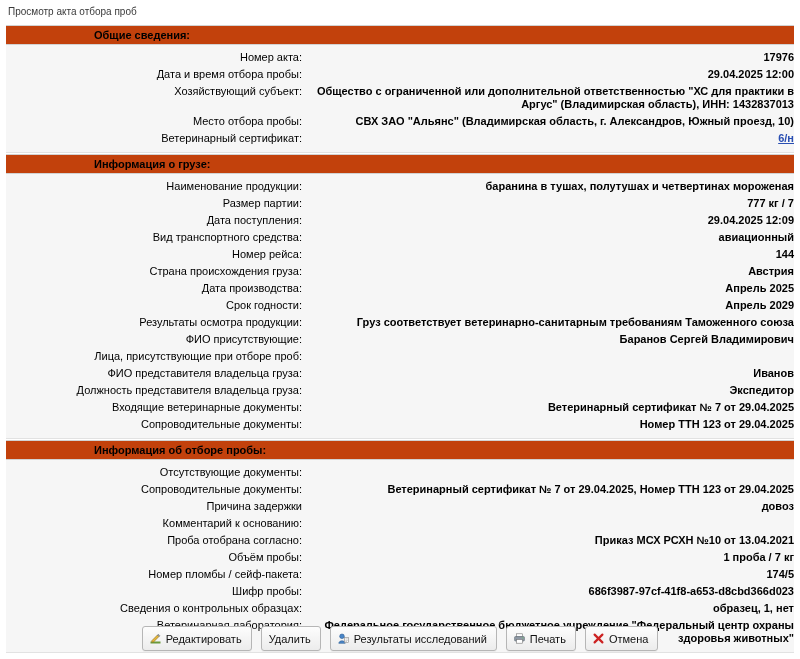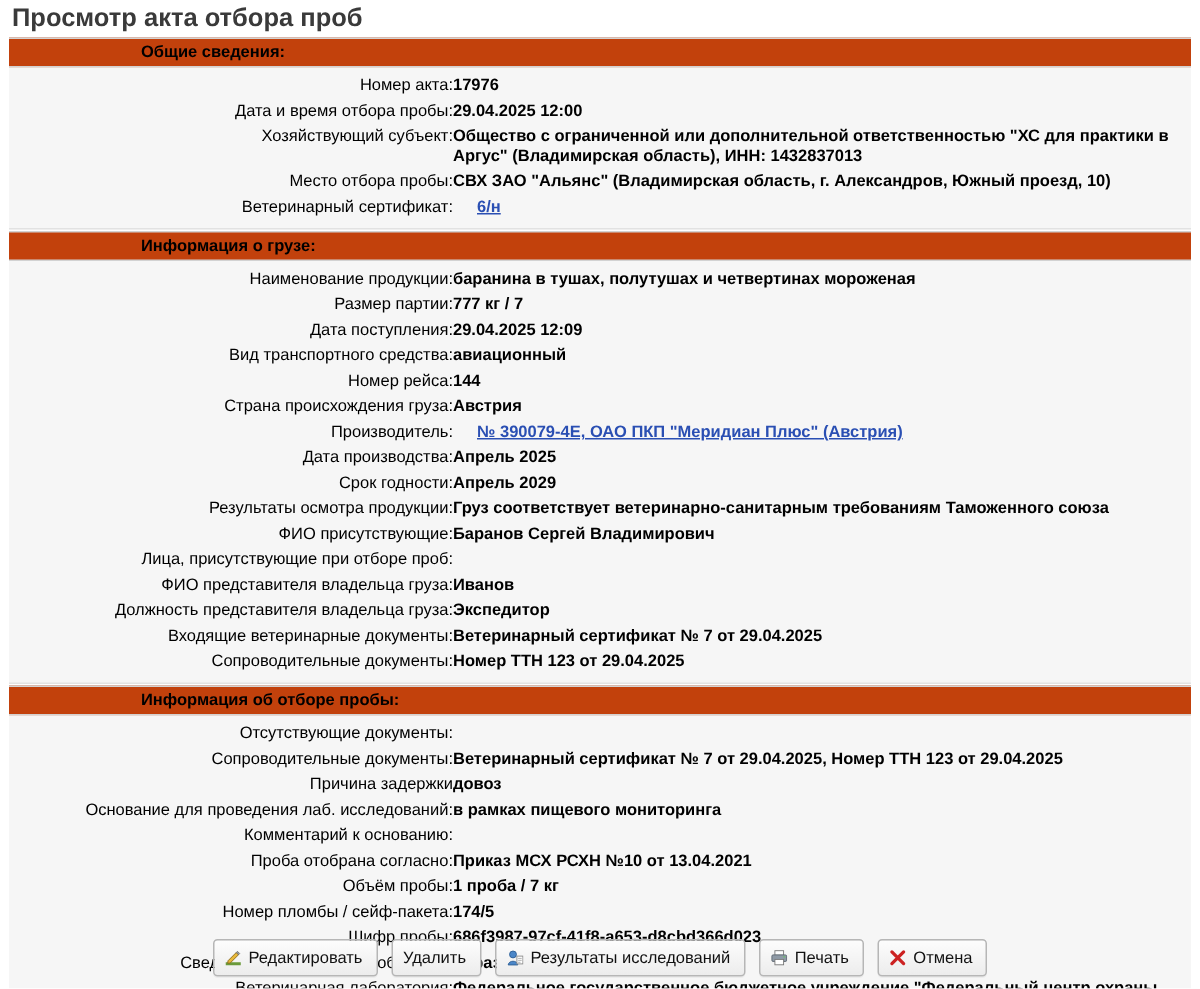--- a/index.html
+++ b/index.html
@@ -11,26 +11,25 @@
     color: #000000;
   }
   #page {
     width: 800px;
     height: 659px;
     position: relative;
     overflow: hidden;
     background: #ffffff;
   }
   .window-title {
-    font-size: 17px;
+    font-size: 10px;
     color: #3a3a3a;
     padding: 5px 8px 6px 8px;
     height: 14px;
     line-height: 14px;
-    font-weight: bold;
   }
   .content {
     padding: 0 6px;
   }
   .section {
     margin: 0 0 1px 0;
   }
   .section-header {
     background: #c2410c;
     border-top: 1px solid #d2d2d2;
@@ -56,21 +55,21 @@
     line-height: 13px;
   }
   td.label {
     text-align: right;
     width: 296px;
     padding-right: 8px;
     color: #000;
     white-space: normal;
   }
   td.value {
-    text-align: left;
+    text-align: right;
     font-weight: bold;
     color: #000;
     padding-right: 14px;
   }
   td.value a {
     color: #2a4fb3;
     text-decoration: underline;
     font-weight: bold;
     margin-left: 16px;
   }
@@ -170,24 +169,20 @@
           </tr>
           <tr>
             <td class="label">Номер рейса:</td>
             <td class="value">144</td>
           </tr>
           <tr>
             <td class="label">Страна происхождения груза:</td>
             <td class="value">Австрия</td>
           </tr>
           <tr>
-            <td class="label">Производитель:</td>
-            <td class="value"><a href="#">№ 390079-4Е, ОАО ПКП "Меридиан Плюс" (Австрия)</a></td>
-          </tr>
-          <tr>
             <td class="label">Дата производства:</td>
             <td class="value">Апрель 2025</td>
           </tr>
           <tr>
             <td class="label">Срок годности:</td>
             <td class="value">Апрель 2029</td>
           </tr>
           <tr>
             <td class="label">Результаты осмотра продукции:</td>
             <td class="value">Груз соответствует ветеринарно-санитарным требованиям Таможенного союза</td>
@@ -230,24 +225,20 @@
             <td class="label">Отсутствующие документы:</td>
             <td class="value"></td>
           </tr>
           <tr>
             <td class="label">Сопроводительные документы:</td>
             <td class="value">Ветеринарный сертификат № 7 от 29.04.2025, Номер ТТН 123 от 29.04.2025</td>
           </tr>
           <tr>
             <td class="label">Причина задержки</td>
             <td class="value">довоз</td>
-          </tr>
-          <tr>
-            <td class="label">Основание для проведения лаб. исследований:</td>
-            <td class="value">в рамках пищевого мониторинга</td>
           </tr>
           <tr>
             <td class="label">Комментарий к основанию:</td>
             <td class="value"></td>
           </tr>
           <tr>
             <td class="label">Проба отобрана согласно:</td>
             <td class="value">Приказ МСХ РСХН №10 от 13.04.2021</td>
           </tr>
           <tr>

